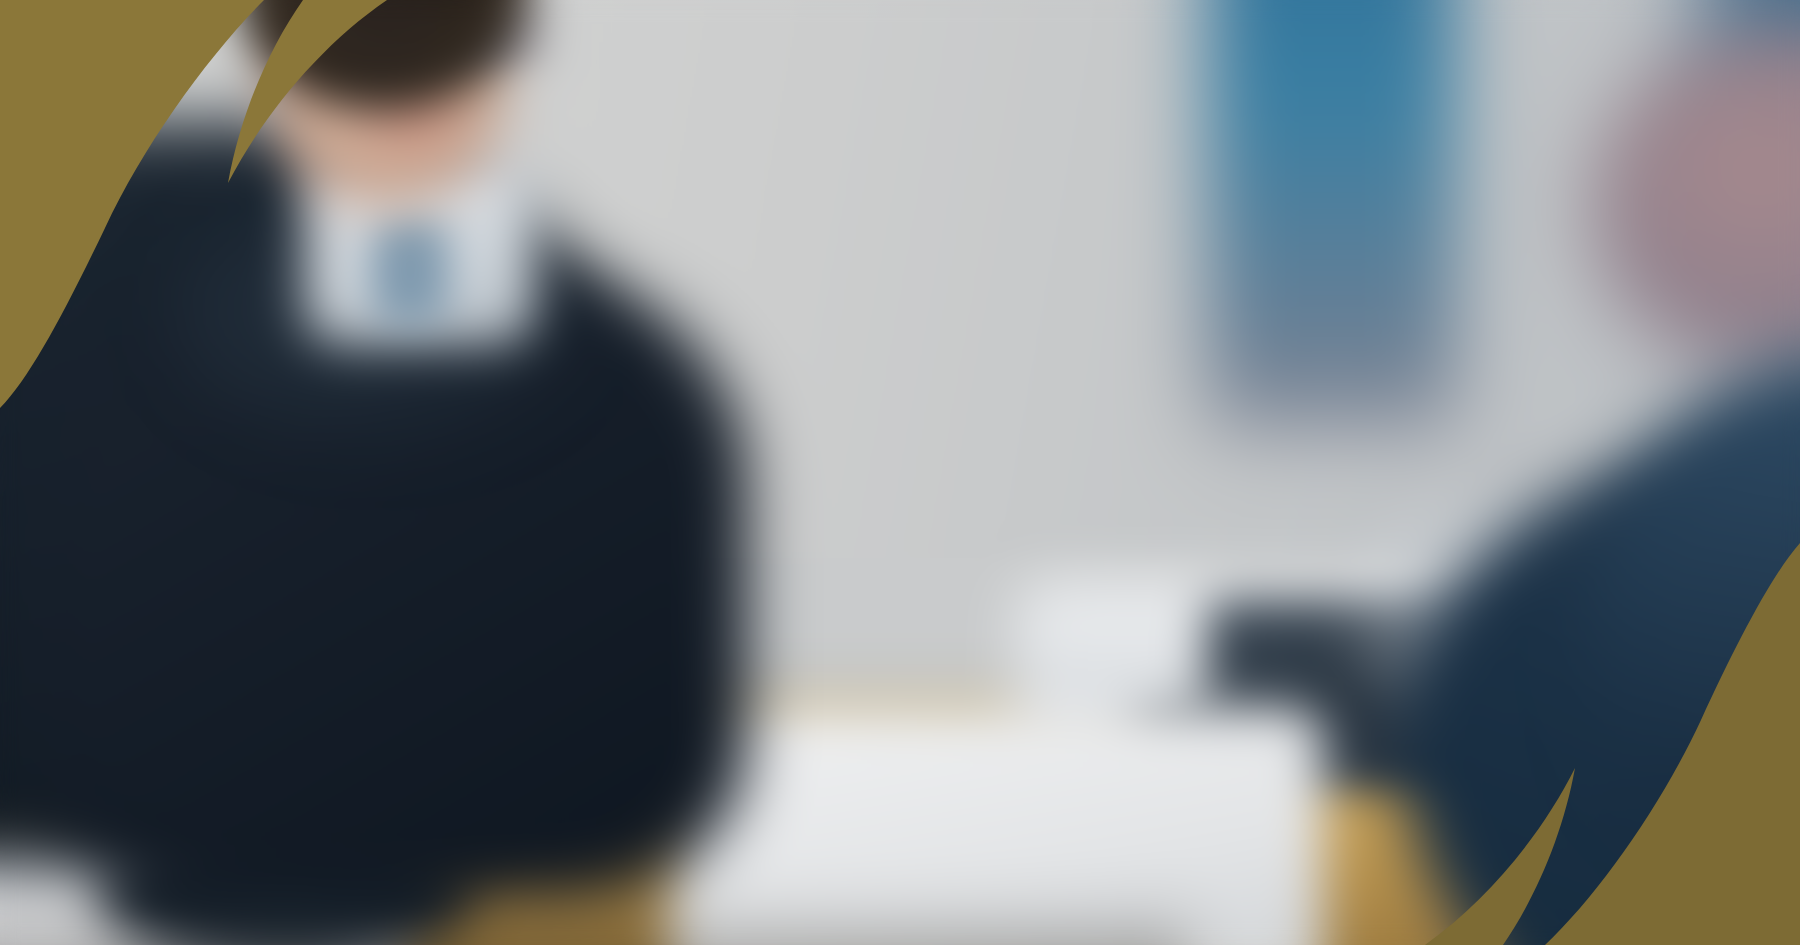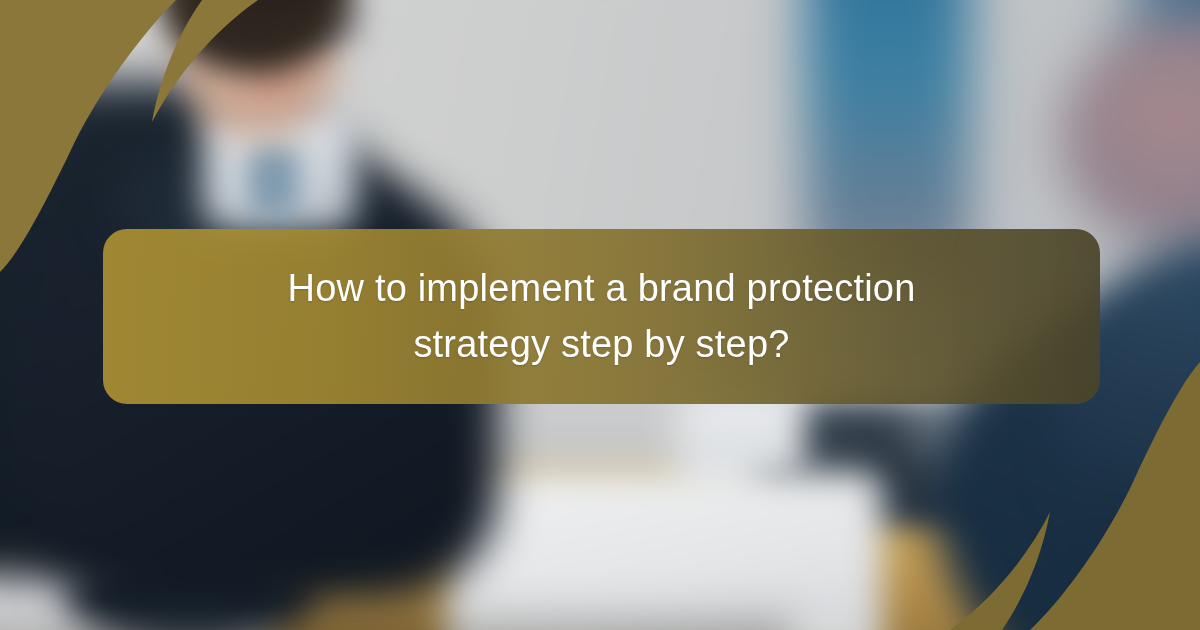--- a/index.html
+++ b/index.html
@@ -287,17 +287,14 @@
 
     <path fill="#8b7739" d="M0,0 L176,0 C140,36 96,96 70,152 C44,206 20,252 0,272 Z"></path>
 
     <path fill="#8b7739" d="M202,0 L258,0 C214,30 176,76 152,122 C160,78 178,34 202,0 Z"></path>
 
     <path fill="#7d6b34" d="M1200,630 L1030,630 C1066,596 1108,536 1134,480 C1158,428 1182,382 1200,362 Z"></path>
 
     <path fill="#7d6b34" d="M1002,630 L950,630 C992,600 1028,556 1050,512 C1042,556 1024,598 1002,630 Z"></path>
   </svg>
 
-  <div class="title-card">
-    <div class="title-text">How to implement a brand protection strategy step by step?</div>
-  </div>
 
 </div>
 
 </body></html>

